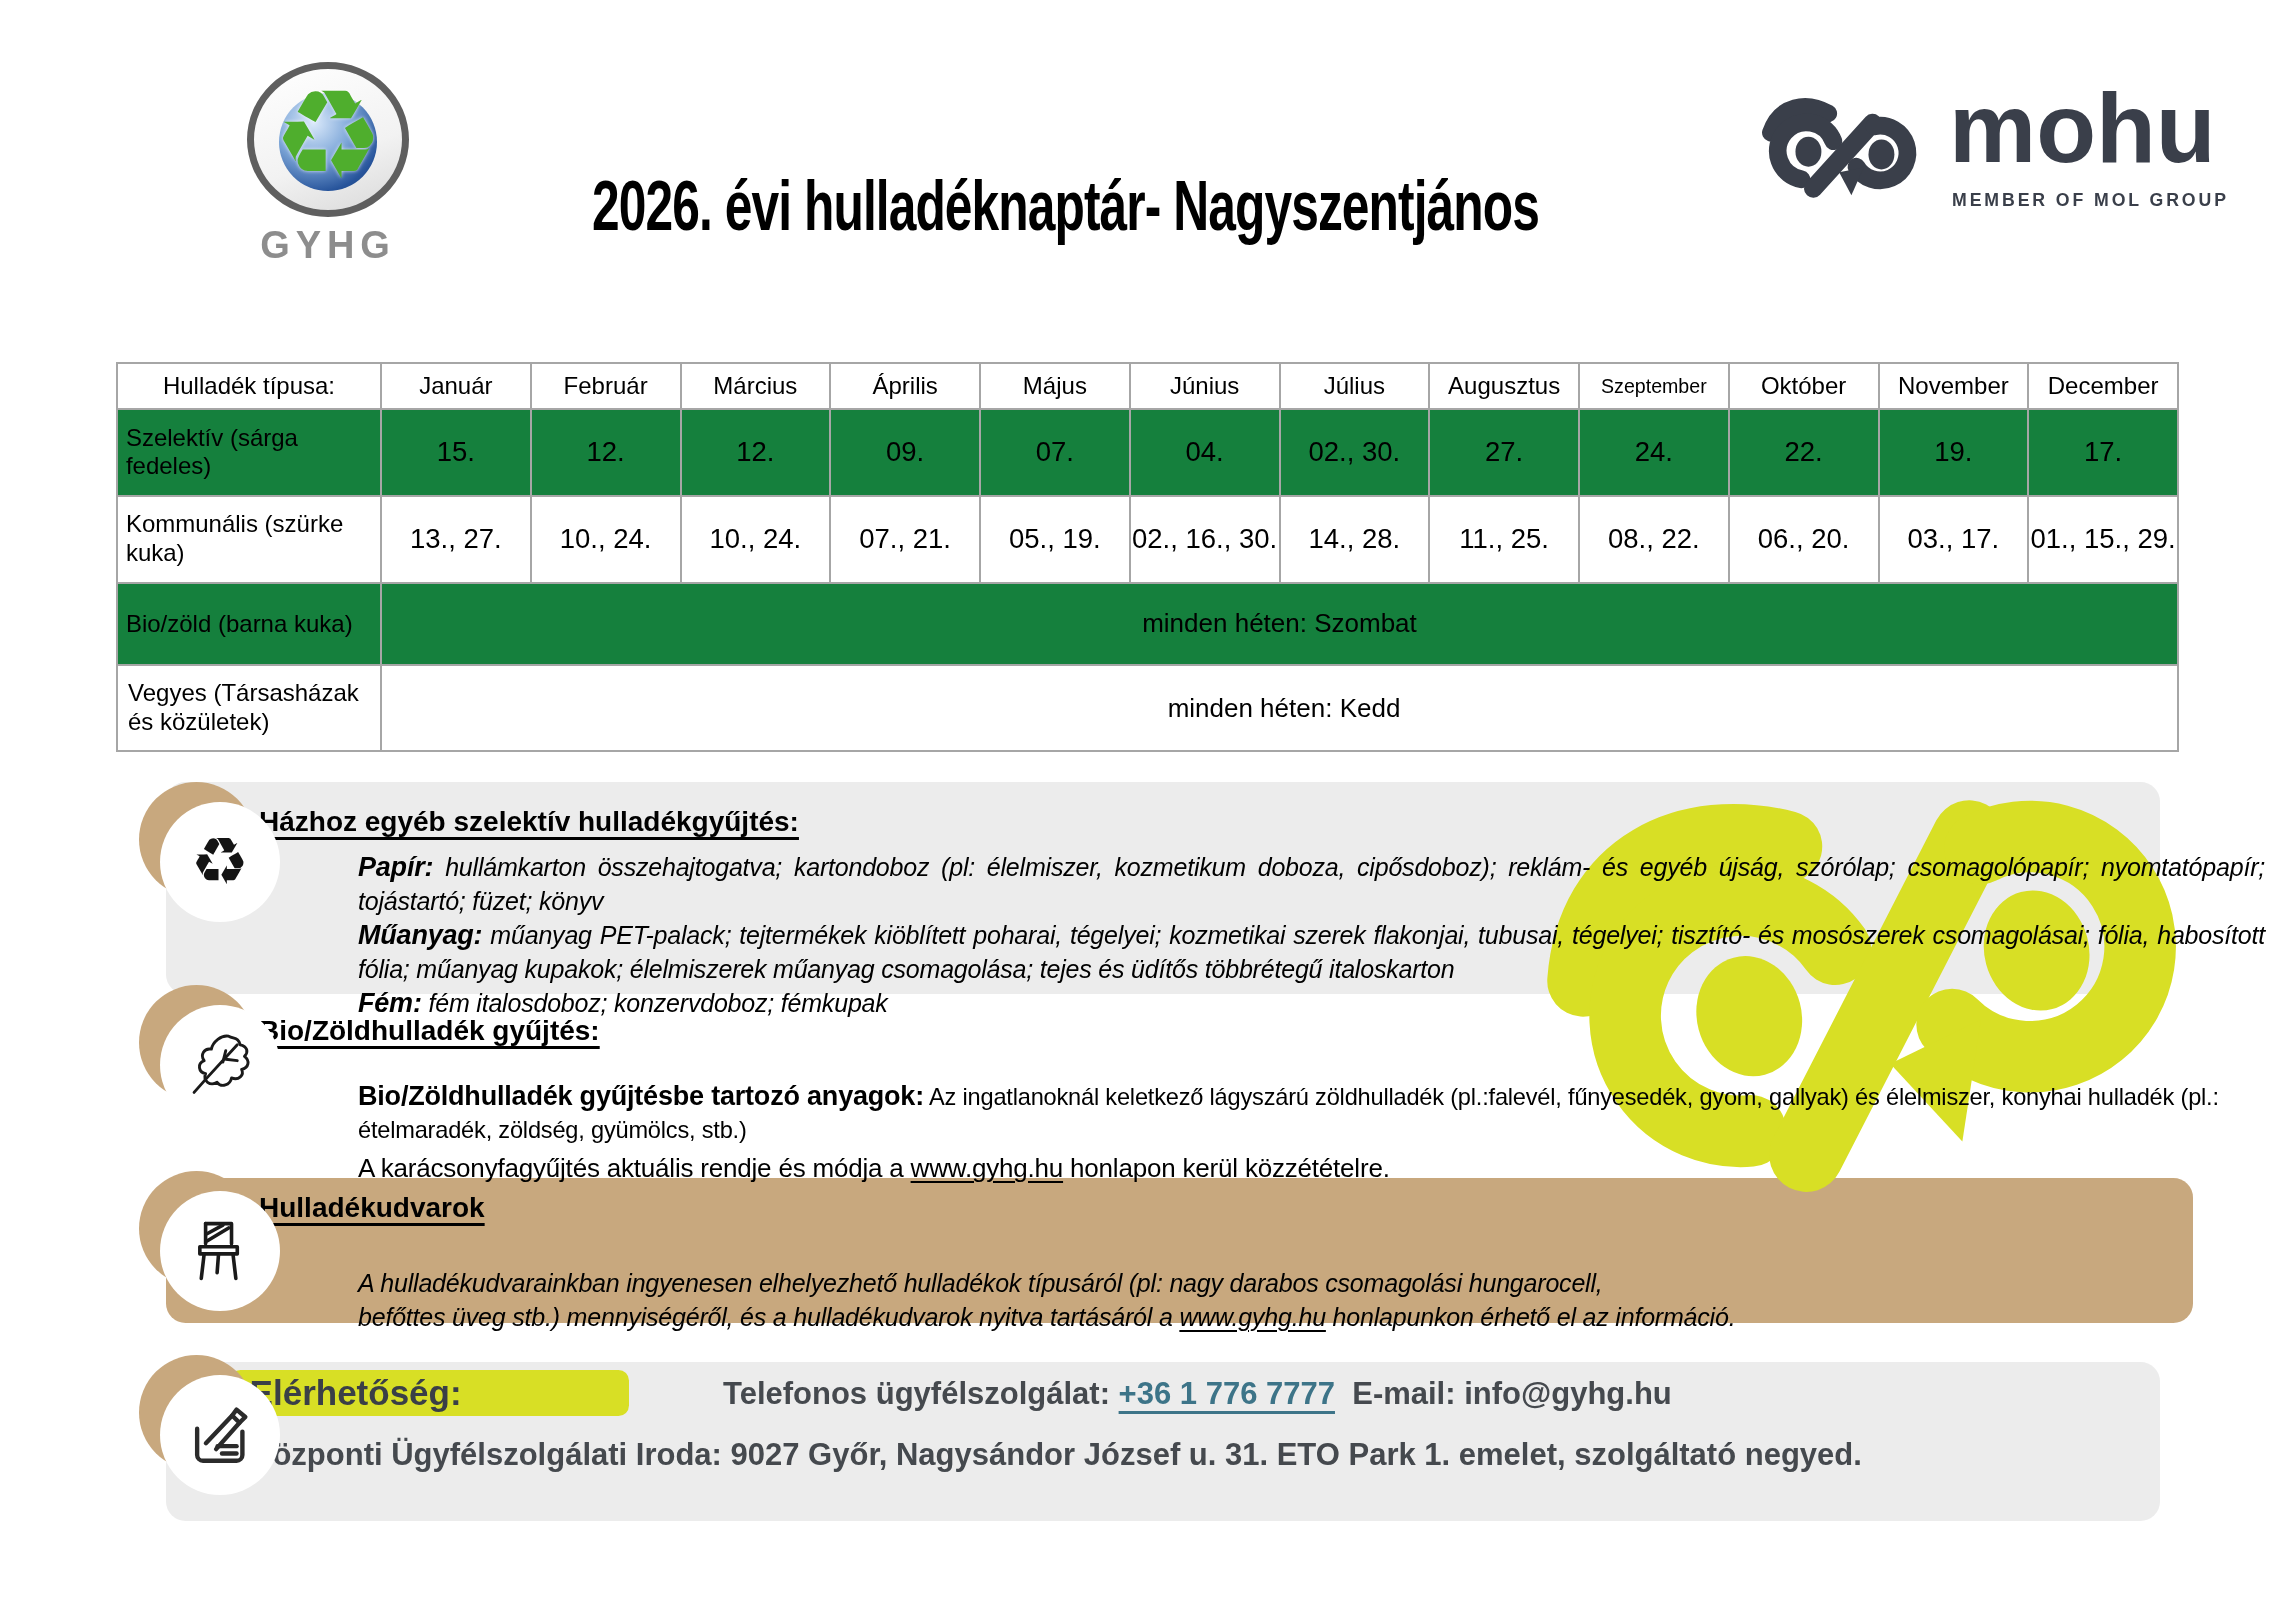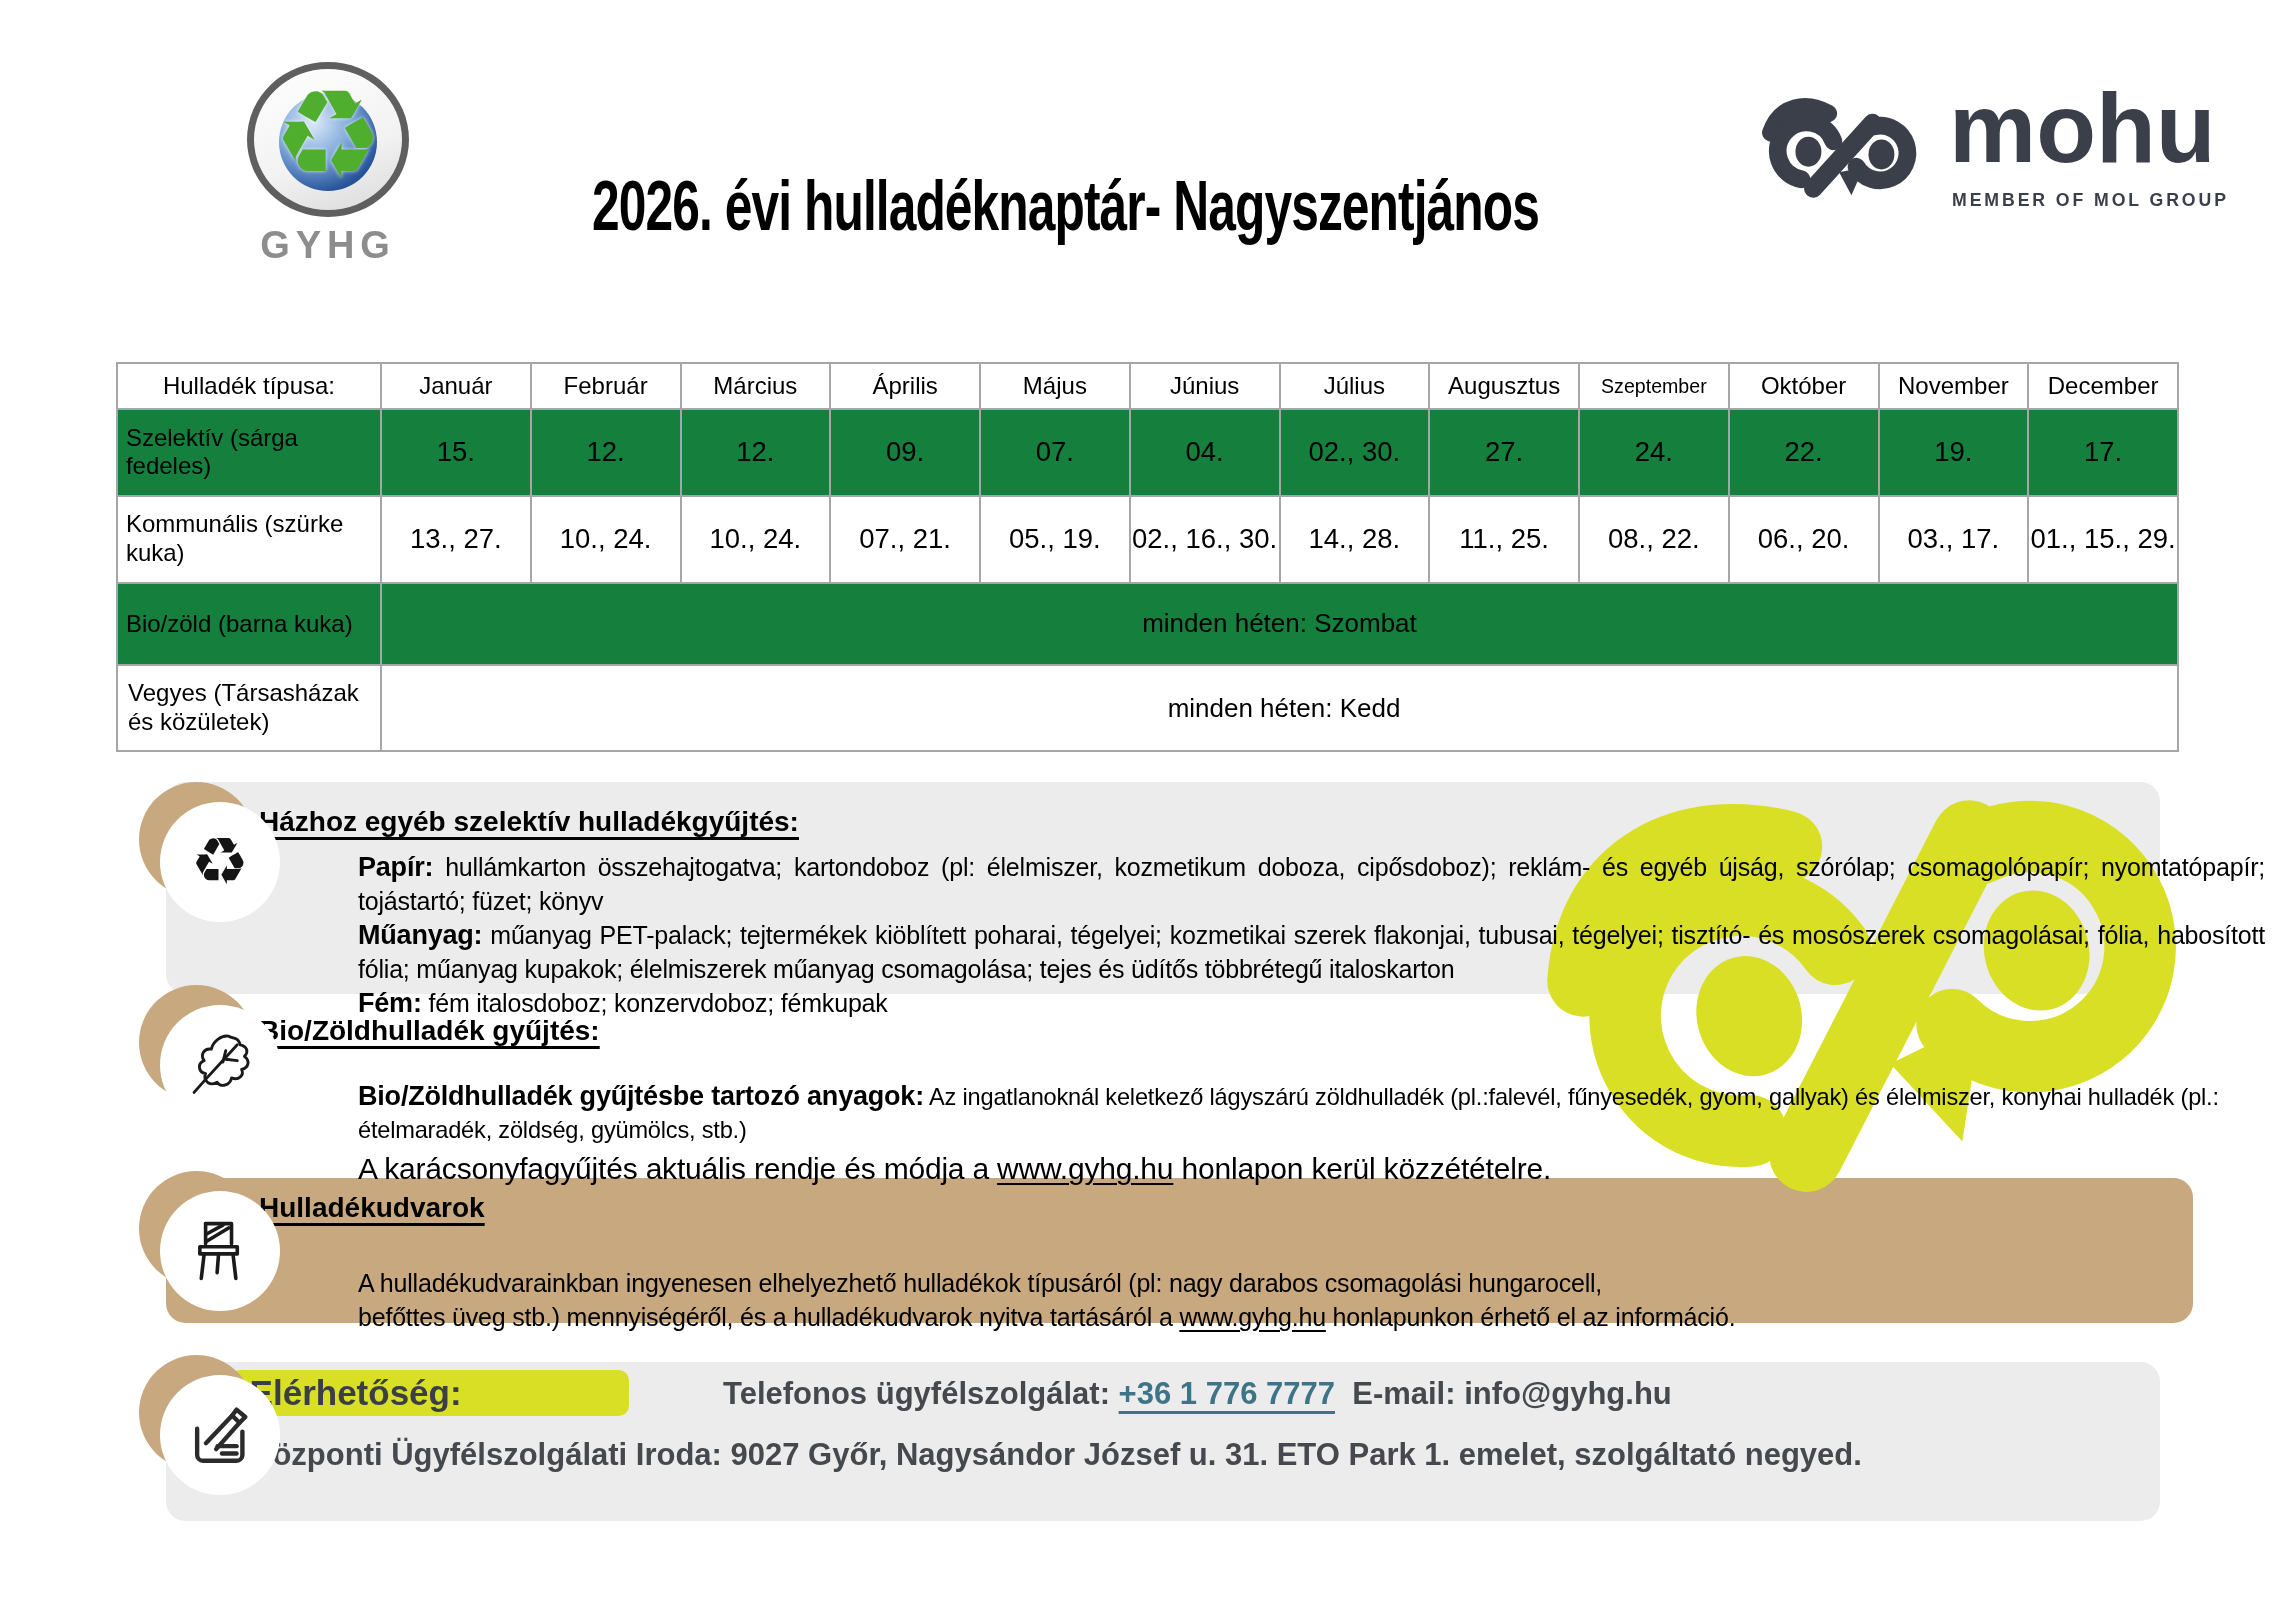--- a/index.html
+++ b/index.html
@@ -58,21 +58,21 @@
   .big-owl{position:absolute;left:1543px;top:746px;z-index:1;transform:rotate(-15deg);color:#d8df25;}
   
   .band{position:absolute;border-radius:19.6px;z-index:0;}
   .band.gray{background:#ececec;}
   .band.tan{background:#c8a87e;}
   .sect{position:absolute;z-index:2;}
   .sect-title{
     font-size:28px;font-weight:bold;text-decoration:underline;
     text-decoration-thickness:2.6px;text-underline-offset:5.9px;white-space:nowrap;
   }
-  .bodytext{font-size:25px;line-height:34px;letter-spacing:-0.2px;text-align:justify;}
+  .bodytext{font-size:25px;line-height:34px;letter-spacing:-0.2px;text-align:justify;font-style:italic;}
   .bodytext b{font-size:27px;}
   .plainlink{text-decoration:underline;text-decoration-thickness:2px;text-underline-offset:3.9px;cursor:pointer;}
   .biolead{font-size:23.6px;line-height:33px;letter-spacing:-0.2px;}
   .biolead b{font-size:27px;}
   .prewrap{white-space:pre-line;}
   
   .badge{position:absolute;width:144px;height:144px;z-index:3;}
   .badge .ring{position:absolute;left:0;top:0;width:115px;height:115px;border-radius:50%;background:#c8a87e;}
   .badge .inner{
     position:absolute;left:21px;top:19.6px;width:120px;height:120px;border-radius:50%;background:#fff;
@@ -243,21 +243,21 @@
     <svg width="72" height="72" viewBox="0 0 100 100">
         <use href="#leaf-shape"></use>
       </svg>
   </div>
 </div>
 <div class="sect" style="left:259px;top:1015px;">
   <div class="sect-title">Bio/Zöldhulladék gyűjtés:</div>
 </div>
 <div class="sect biolead" style="left:358px;top:1080px;width:1913px;">
   <div><b>Bio/Zöldhulladék gyűjtésbe tartozó anyagok:</b><span> Az ingatlanoknál keletkező lágyszárú zöldhulladék (pl.:falevél, fűnyesedék, gyom, gallyak) és élelmiszer, konyhai hulladék (pl.: ételmaradék, zöldség, gyümölcs, stb.)</span></div>
-  <div style="font-size:30px;margin-top:5.2px;">
+  <div style="font-size:26px;margin-top:5.2px;">
     <span>A karácsonyfagyűjtés aktuális rendje és módja a </span><span class="plainlink">www.gyhg.hu</span><span> honlapon kerül közzétételre.</span>
   </div>
 </div>
 
 <div class="band tan" style="left:166px;top:1178px;width:2027px;height:145px;"></div>
 <div class="badge" style="left:139px;top:1171px;">
   <div class="ring"></div>
   <div class="inner">
     <svg width="72" height="72" viewBox="0 0 100 100">
         <use href="#chair-shape"></use>

